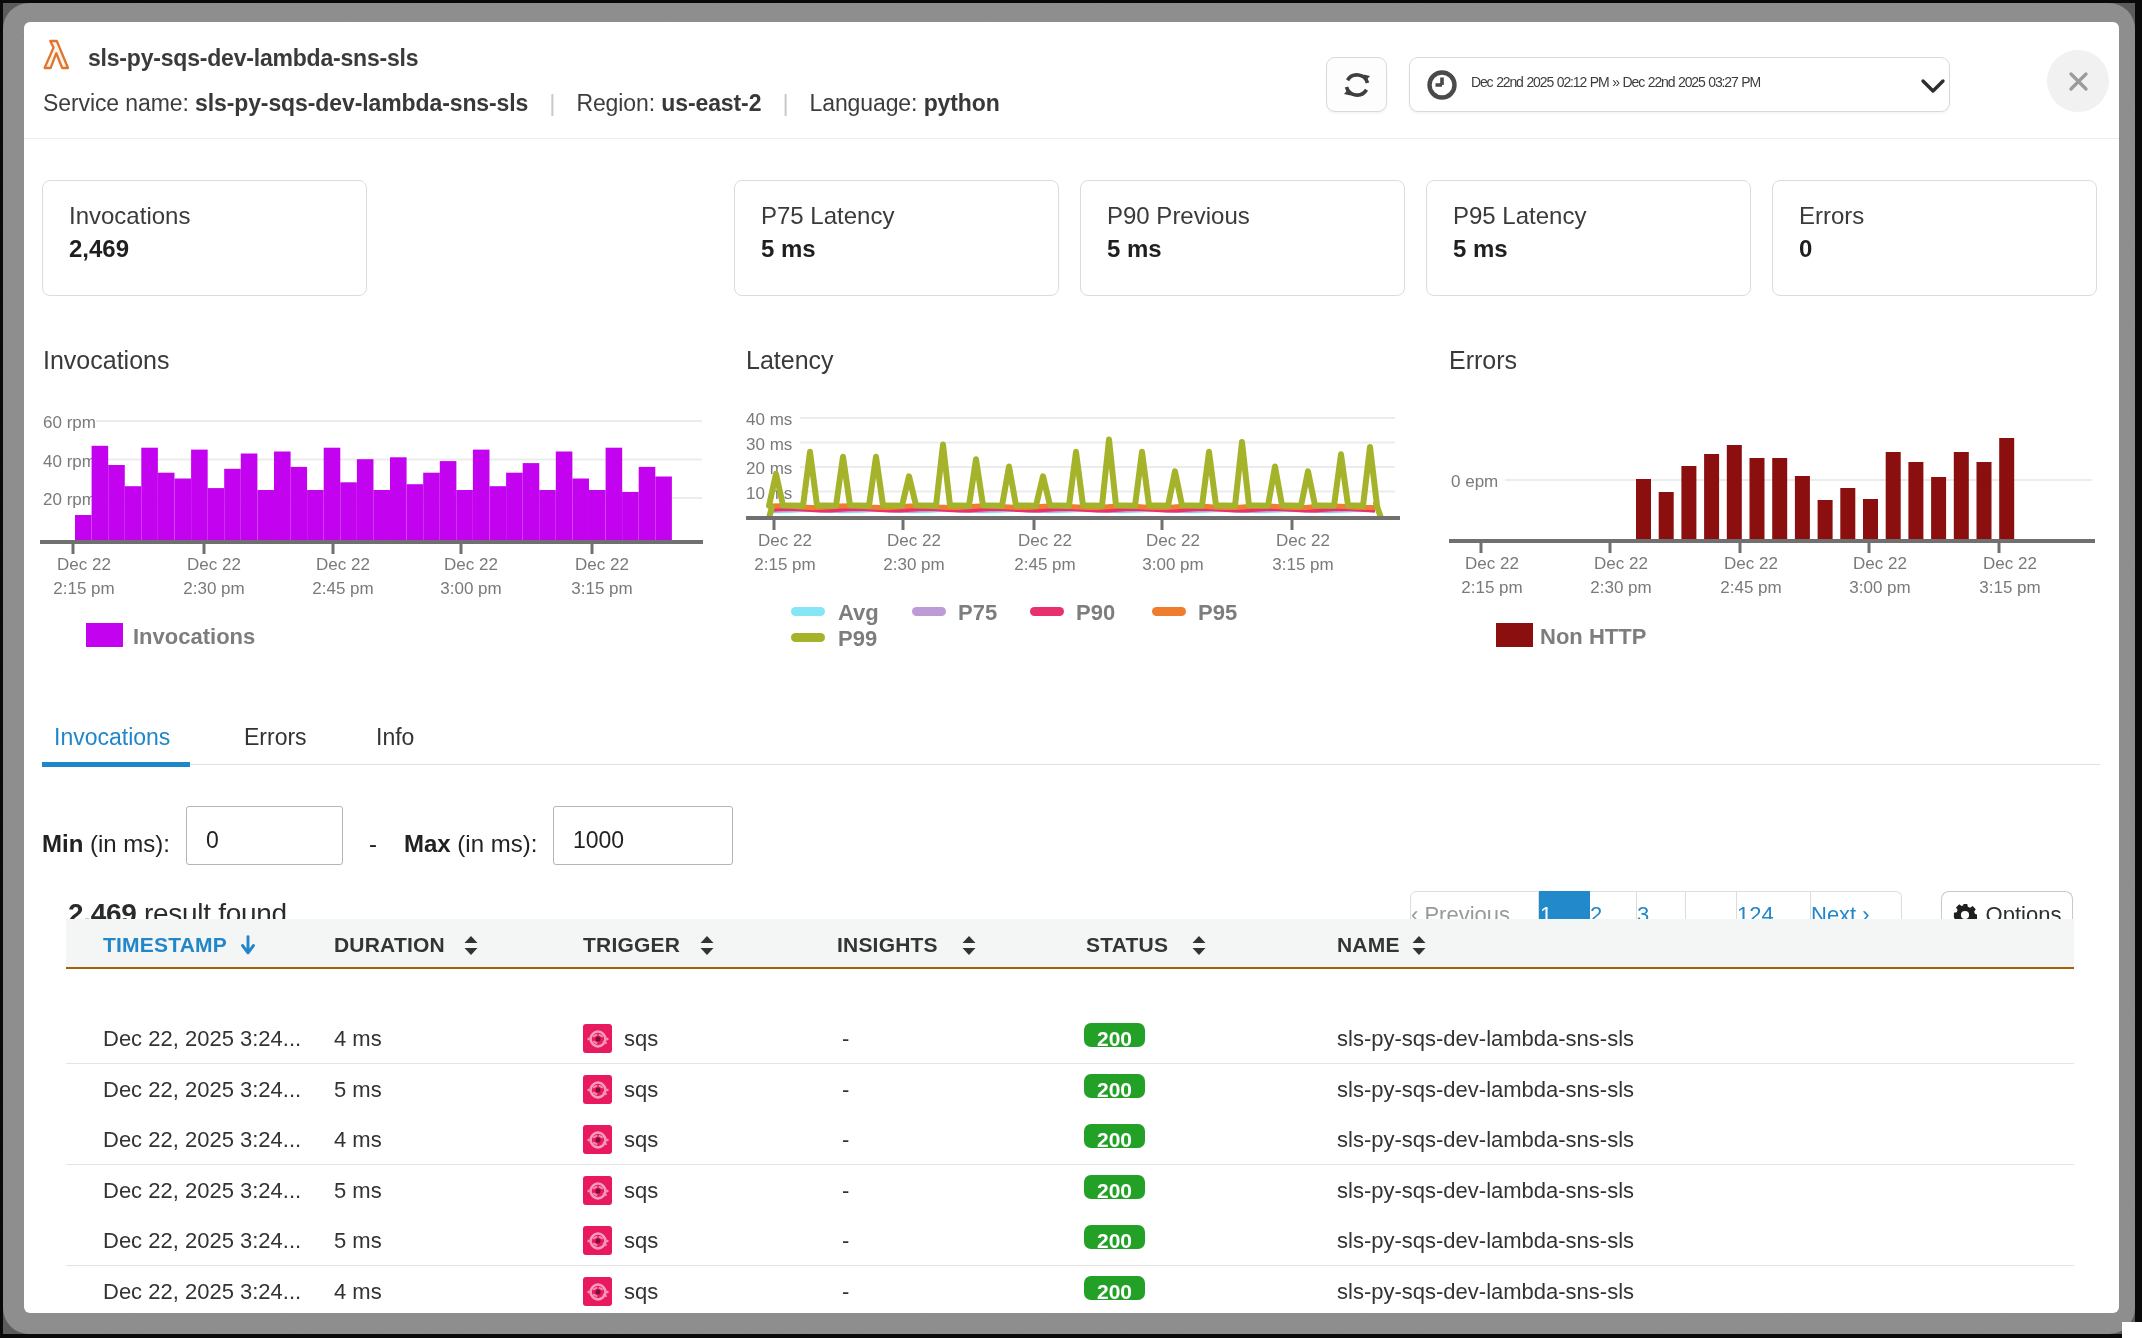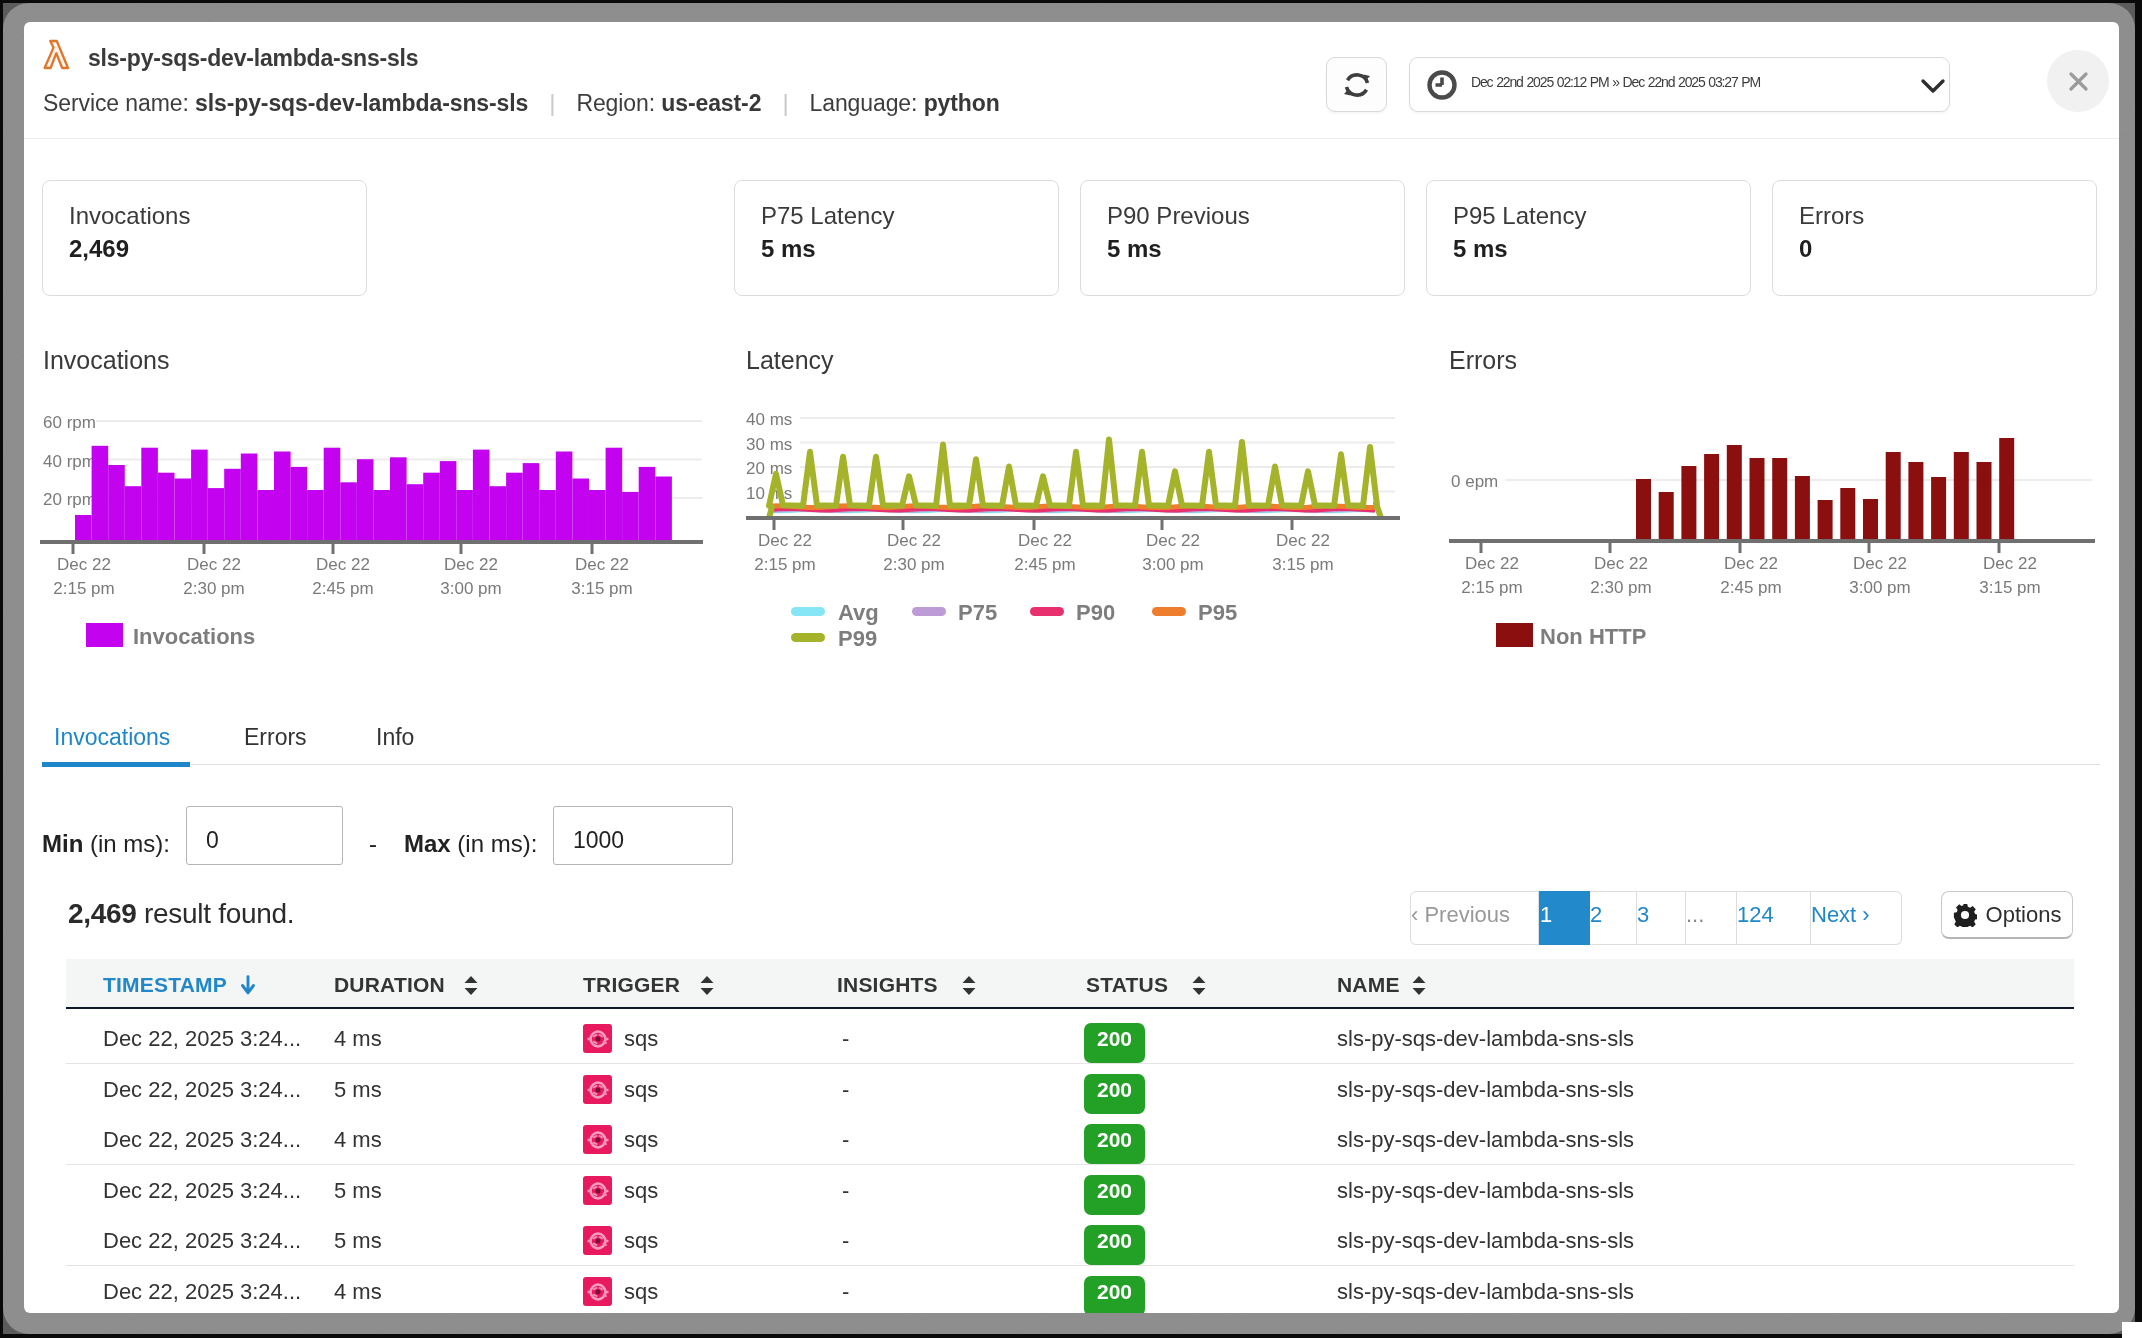--- a/index.html
+++ b/index.html
@@ -37,26 +37,26 @@
 .pg{top:869px;height:54px;box-sizing:border-box;border:1px solid #ddd;background:#fff;font-size:22px;color:#2187c9;text-align:left;line-height:46px}
 #pgprev{left:1386px;width:129px;border-radius:6px 0 0 6px;color:#999}
 #pg1{left:1515px;width:51px;background:#2289cb;color:#fff;border-color:#2289cb}
 #pg2{left:1566px;width:47px;border-left:none}
 #pg3{left:1613px;width:49px;border-left:none}
 #pgdots{left:1662px;width:51px;border-left:none;color:#888}
 #pg124{left:1713px;width:74px;border-left:none}
 #pgnext{left:1787px;width:91px;border-left:none;border-radius:0 6px 6px 0}
 #options{left:1917px;top:869px;width:132px;height:48px;box-sizing:border-box;border:1px solid #c9c9c9;border-bottom:2px solid #b5b5b5;border-radius:8px;background:#fff;font-size:22px;color:#2f2f2f;display:flex;align-items:center;justify-content:center;white-space:nowrap}
 
-#thead{left:42px;top:937px;width:2008px;height:50px;background:#f4f5f5;border-bottom:2px solid #0f172a;box-sizing:border-box}
+#thead{left:42px;top:897px;width:2008px;height:50px;background:#f4f5f5;border-bottom:2px solid #a16207;box-sizing:border-box}
 .th{position:absolute;top:14px;font-size:21px;font-weight:bold;color:#343434;letter-spacing:0.2px}
 .trow{left:42px;width:2008px;height:51px;border-bottom:1px solid #e4e4e4;background:#fff;box-sizing:border-box}
 .td{position:absolute;top:13px;font-size:22px;color:#333;white-space:nowrap}
 .sqsbadge{position:absolute;width:29px;height:29px;border-radius:3px;background:#e8195e;top:11px}
-.badge200{position:absolute;top:10px;width:61px;height:40px;background:#23a127;border-radius:7px;color:#fff;font-size:21px;font-weight:bold;text-align:center;line-height:32px}
+.badge200{position:absolute;top:10px;width:61px;height:24px;background:#23a127;border-radius:7px;color:#fff;font-size:21px;font-weight:bold;text-align:center;line-height:32px}
 svg{display:block}
 .svgabs{position:absolute}
 </style>
 </head>
 <body>
 <div id="frame"></div>
 <svg id="noise" style="position:absolute;left:3px;top:3px" width="2132" height="1331" viewBox="0 0 2132 1331">
 <defs>
       <filter id="nz" x="0" y="0" width="100%" height="100%">
         <feTurbulence type="fractalNoise" baseFrequency="0.8" numOctaves="2" seed="7" stitchTiles="stitch"></feTurbulence>

